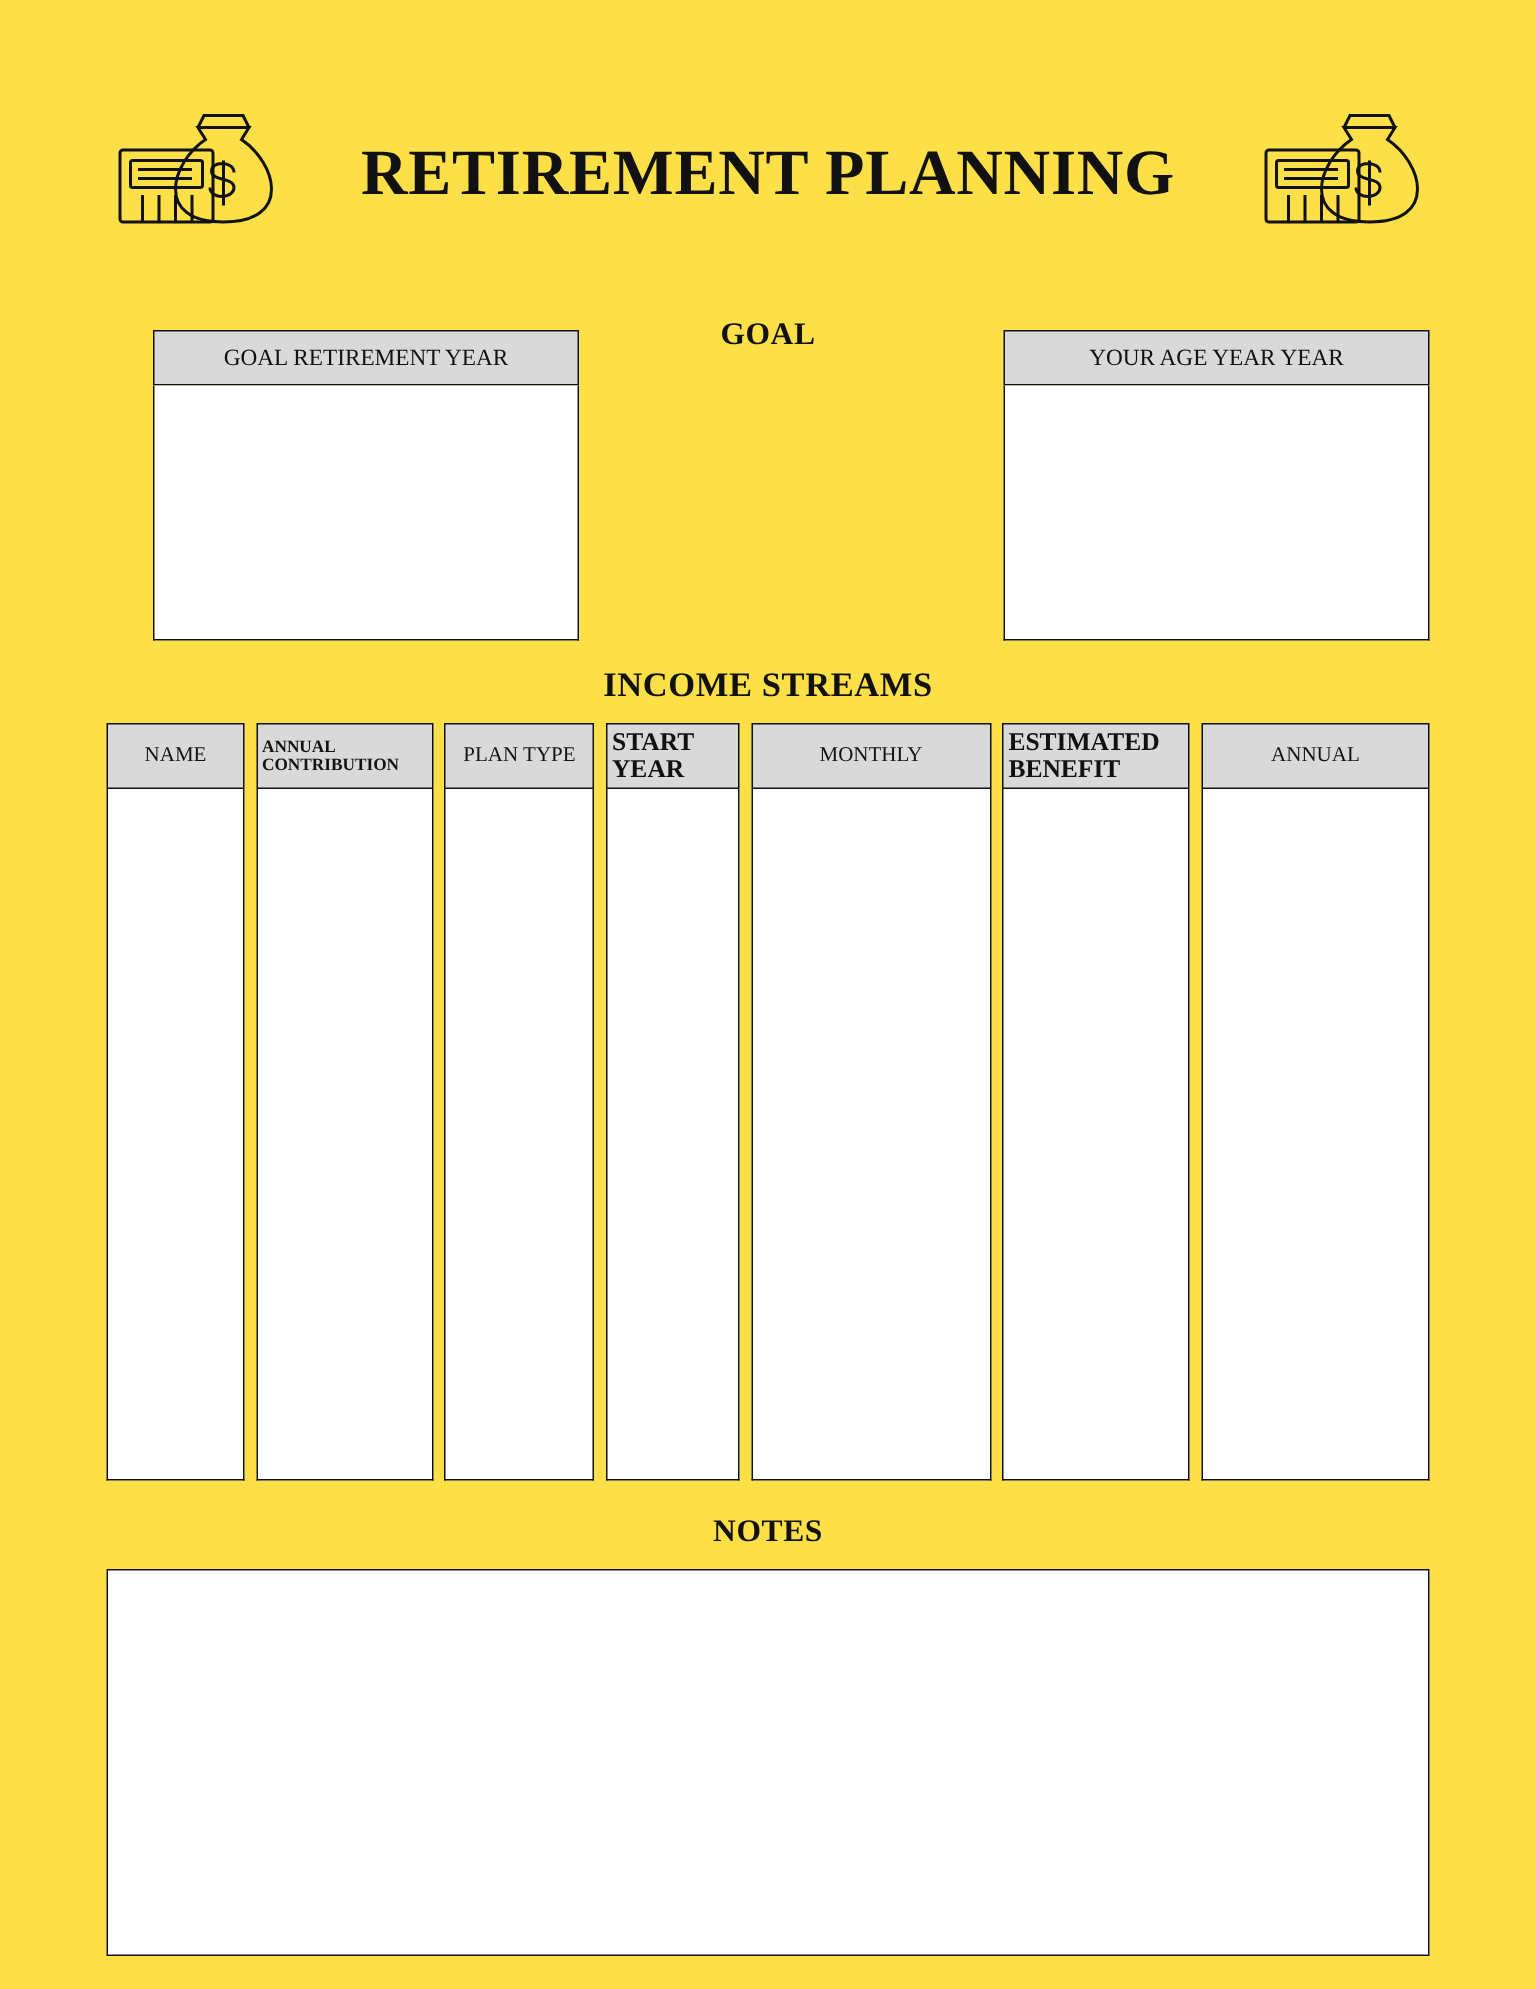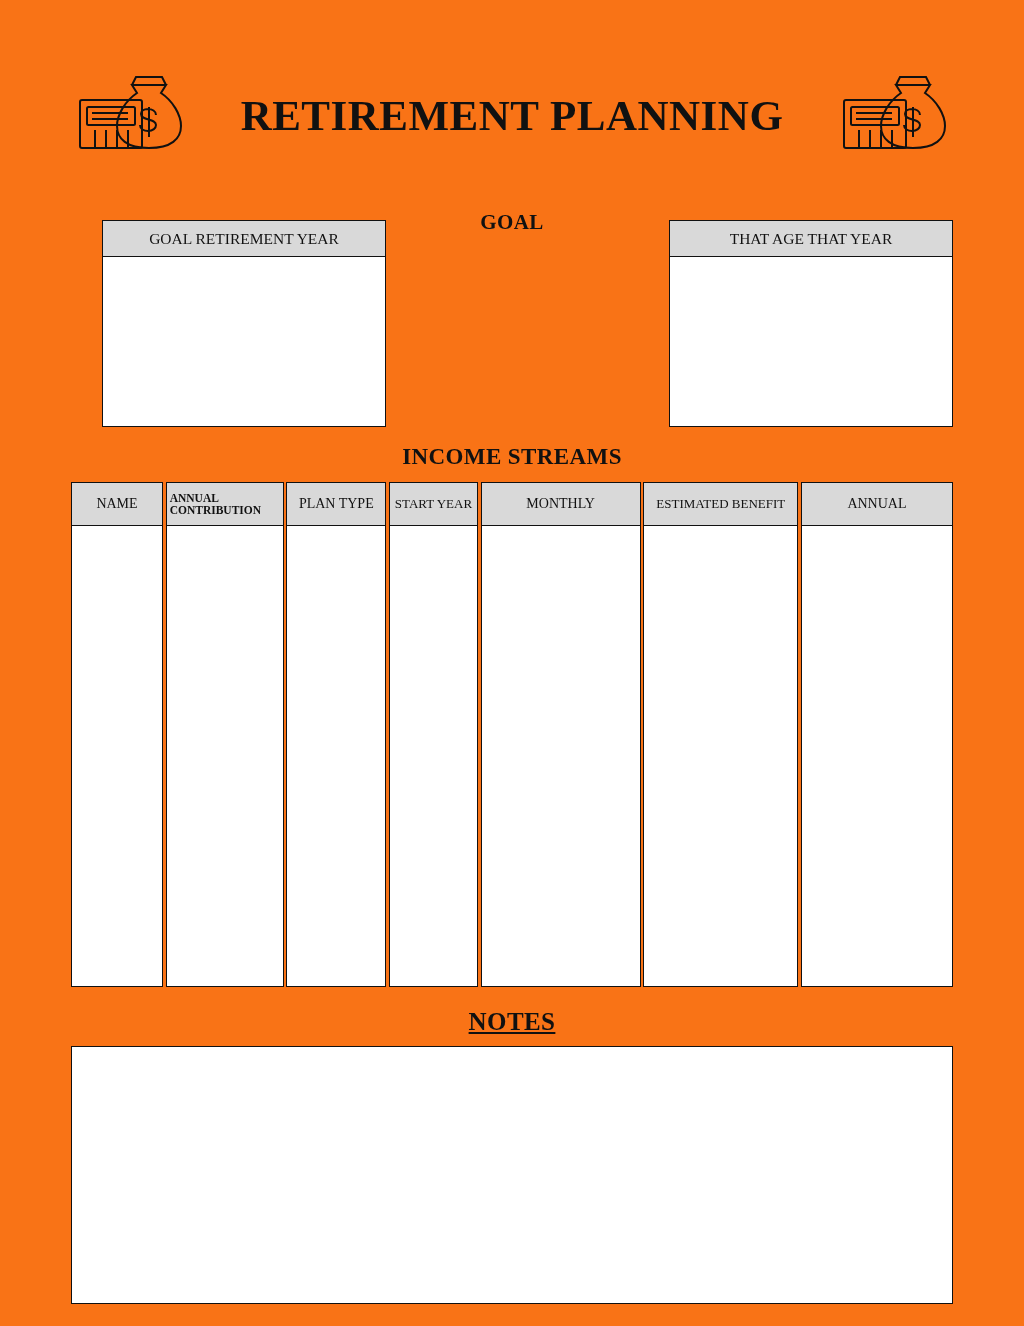--- a/index.html
+++ b/index.html
@@ -14,21 +14,21 @@
     color: #111111;
     position: relative;
     overflow: hidden;
   }
   .page {
     position: absolute;
     left: 0;
     top: 0;
     width: 1024px;
     height: 1326px;
-    background: #f97316;
+    background: #fde047;
   }
 
   
   .header {
     position: absolute;
     left: 70px;
     top: 55px;
     width: 884px;
     height: 120px;
     display: flex;
@@ -54,21 +54,21 @@
   .section-title {
     position: absolute;
     width: 100%;
     text-align: center;
     font-weight: bold;
     font-size: 21px;
     letter-spacing: 0.4px;
   }
   #goal-title  { top: 166px; margin-top: 44px; }
   #streams-title { top: 444px; font-size: 23px; }
-  #notes-title { top: 1008px; font-size: 25px; text-decoration: underline; }
+  #notes-title { top: 1008px; font-size: 21px; }
 
   
   .goal-row {
     position: absolute;
     left: 71px;
     top: 220px;
     width: 882px;
     display: flex;
     justify-content: space-between;
   }
@@ -118,35 +118,35 @@
     height: 44px;
     display: flex;
     align-items: center;
     justify-content: center;
     line-height: 1.08;
     box-sizing: border-box;
     padding: 0 3px;
     font-size: 14px;
   }
   .stream-head.tiny { font-size: 11.5px; font-weight: bold; }
-  .stream-head.mid  { font-size: 13px; font-weight: normal; }
+  .stream-head.mid  { font-size: 17px; font-weight: bold; }
   .stream-body {
     border: 1.5px solid #111;
     border-top: none;
     height: 460px;
     background: #ffffff;
   }
 
   
   .w-name   { width: 92px; }
   .w-plan   { width: 100px; }
   .w-annual { width: 118px; }
   .w-start  { width: 89px; }
   .w-dur    { width: 160px; }
-  .w-est    { width: 155px; }
+  .w-est    { width: 125px; }
   .w-tax    { width: 152px; }
 
   
   .notes-box {
     position: absolute;
     left: 71px;
     top: 1046px;
     width: 882px;
     height: 258px;
     border: 1.5px solid #111;
@@ -199,21 +199,21 @@
   </div>
 
   <div class="section-title" id="goal-title">GOAL</div>
 
   <div class="goal-row">
     <div class="goal-cell c1">
       <div class="goal-head">GOAL RETIREMENT YEAR</div>
       <div class="goal-body"></div>
     </div>
     <div class="goal-cell c2">
-      <div class="goal-head">THAT AGE THAT YEAR</div>
+      <div class="goal-head">YOUR AGE YEAR YEAR</div>
       <div class="goal-body"></div>
     </div>
   </div>
 
   <div class="section-title" id="streams-title">INCOME STREAMS</div>
 
   <div class="streams">
     <div class="stream-col w-name">
       <div class="stream-head">NAME</div>
       <div class="stream-body"></div>

